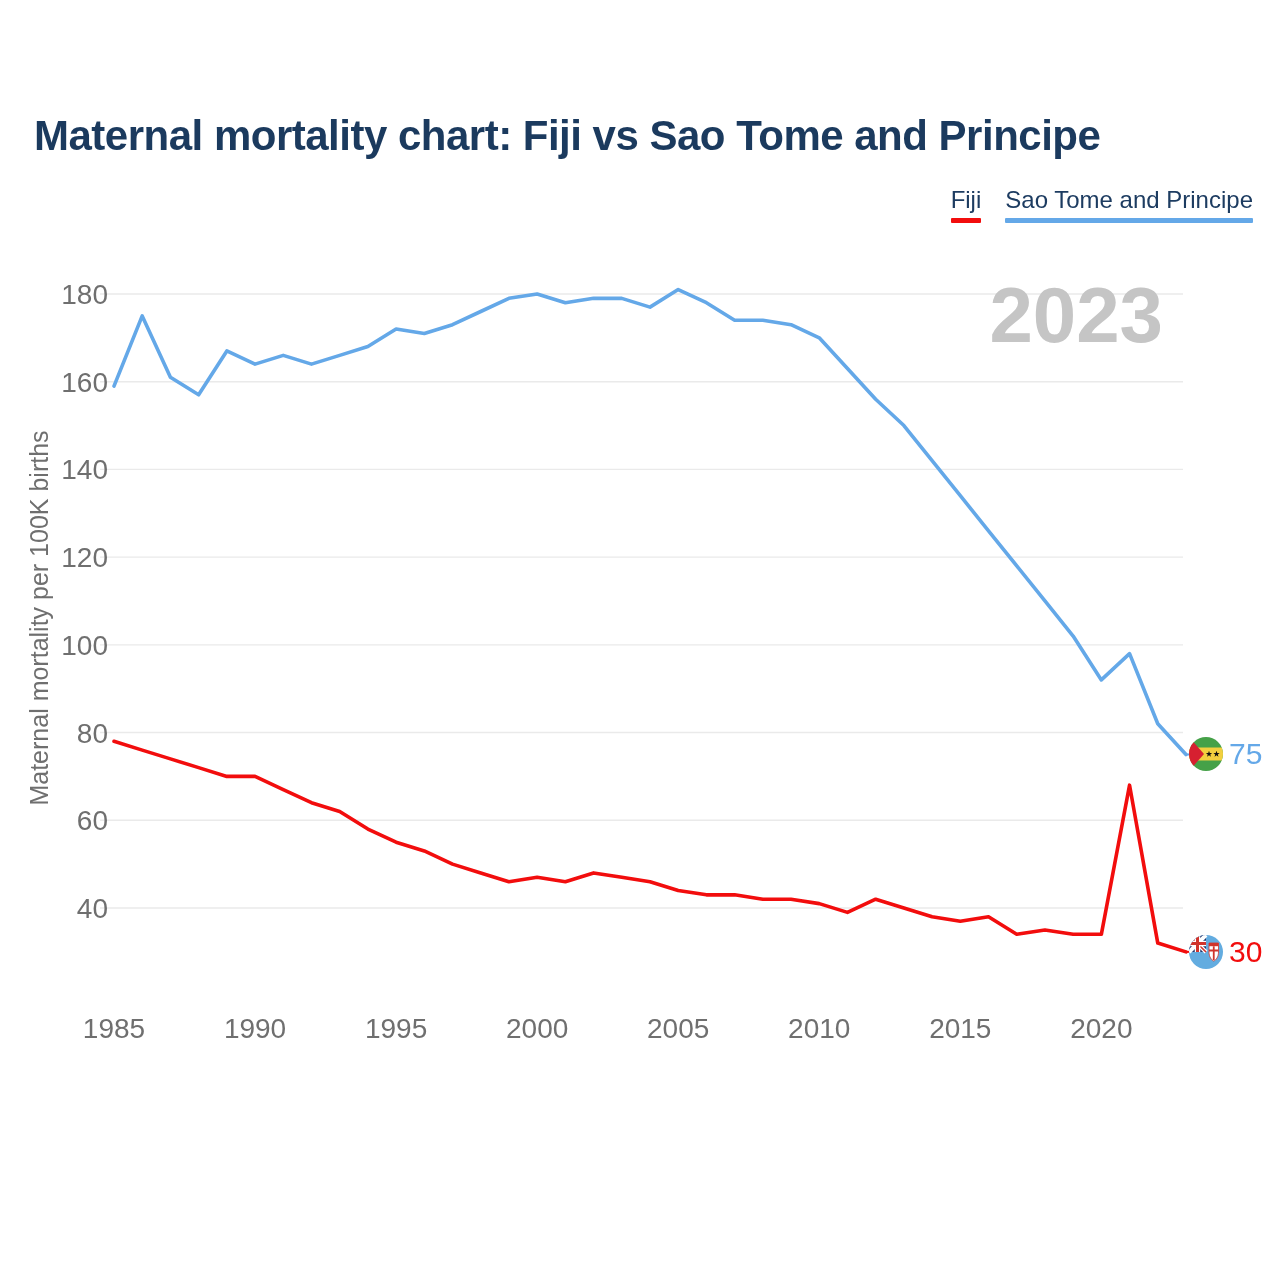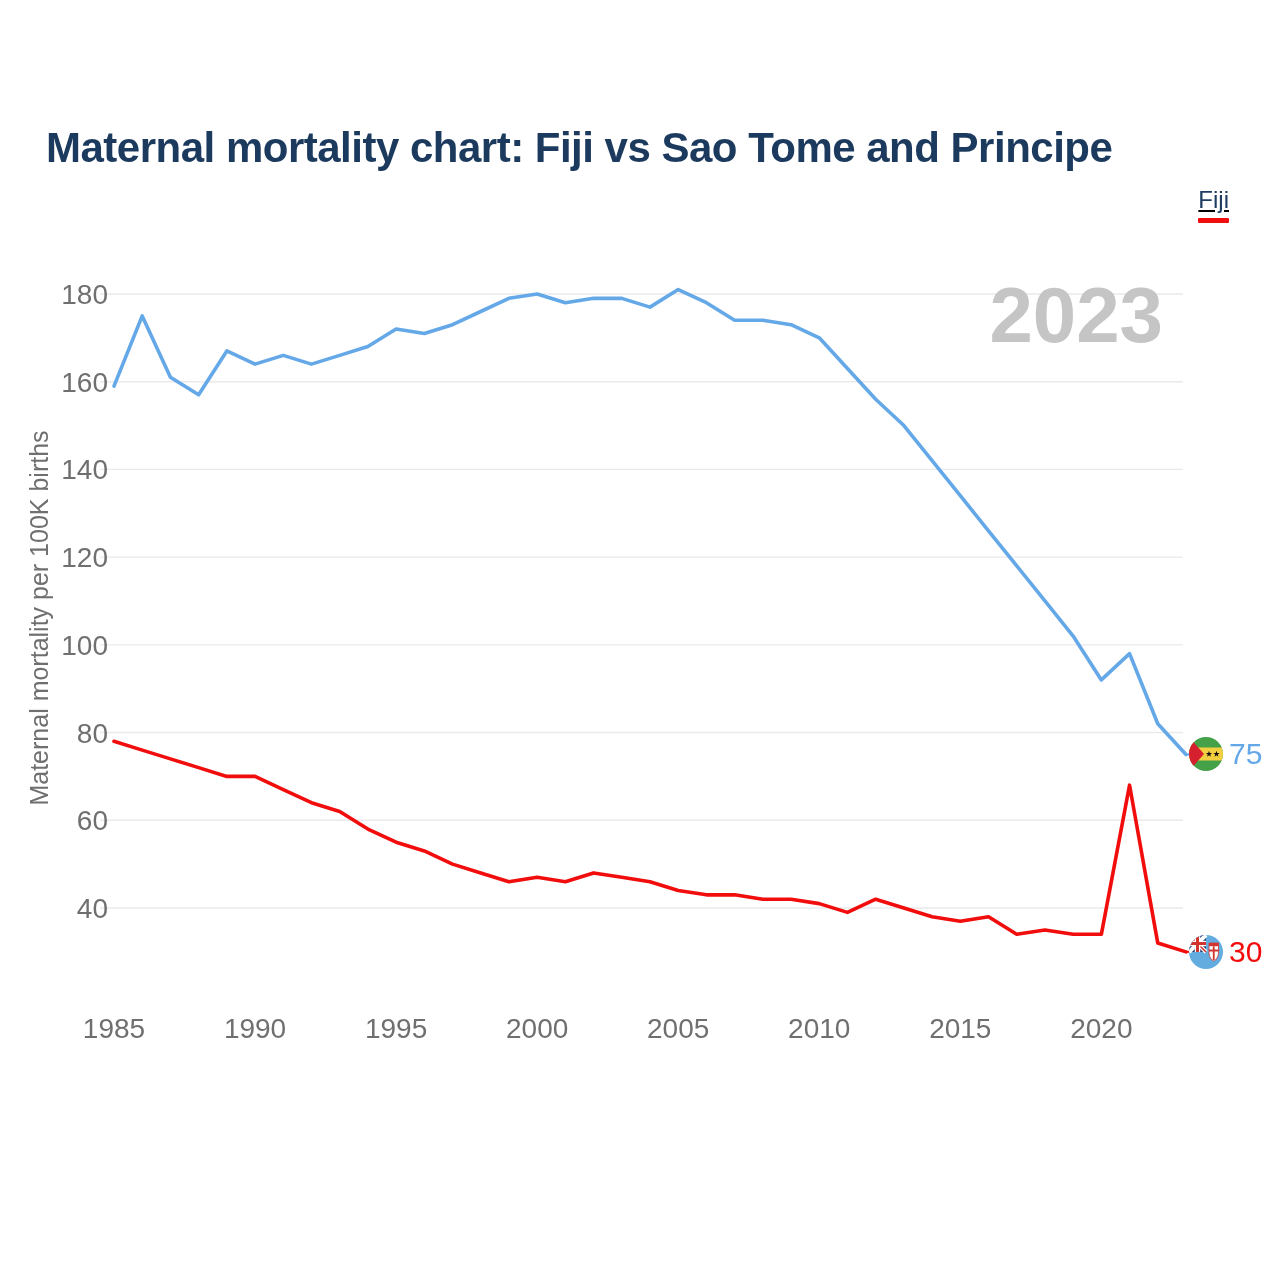--- a/index.html
+++ b/index.html
@@ -1,20 +1,20 @@
 <!DOCTYPE html>
 <html><head>
 <meta charset="utf-8">
 <style>
   html,body{margin:0;padding:0;background:#ffffff;}
   .page{position:relative;width:1280px;height:1280px;background:#fff;overflow:hidden;
         font-family:"Liberation Sans",sans-serif;}
-  .page-title{position:absolute;left:30px;top:108px;margin:16px;font-size:42px;font-weight:700;
+  .page-title{position:absolute;left:30px;top:108px;margin:4px;font-size:42px;font-weight:700;
               color:#1b3a5e;letter-spacing:-0.5px;white-space:nowrap;}
-  .legend{position:absolute;top:186px;right:27px;display:flex;gap:24px;align-items:flex-end;text-decoration:underline;}
+  .legend{position:absolute;top:186px;right:27px;display:flex;gap:24px;align-items:flex-end;}
   .legend-item{display:flex;flex-direction:column;align-items:stretch;cursor:pointer;}
   .legend-item span{font-size:24px;color:#1d3c61;font-weight:500;white-space:nowrap;}
   .legend-underline{height:5px;margin-top:4px;border-radius:1px;}
   svg.chart{position:absolute;left:0;top:0;}
   .footer{position:absolute;left:38px;top:1090px;font-size:24px;color:#4e4e4e;line-height:38px;}
   .footer div{white-space:nowrap;}
   text{font-family:"Liberation Sans",sans-serif;}
 </style>
 </head>
 <body>
@@ -102,18 +102,19 @@
   </svg>
 
   <h1 class="page-title">Maternal mortality chart: Fiji vs Sao Tome and Principe</h1>
 
   <div class="legend">
     <div class="legend-item">
       <span>Fiji</span>
       <div class="legend-underline" style="background: rgb(242, 13, 13);"></div>
     </div>
     <div class="legend-item">
+      <span>Sao Tome and Principe</span>
       <div class="legend-underline" style="background: rgb(100, 168, 232);"></div>
     </div>
   </div>
 
 
 </div>
 
 </body></html>

